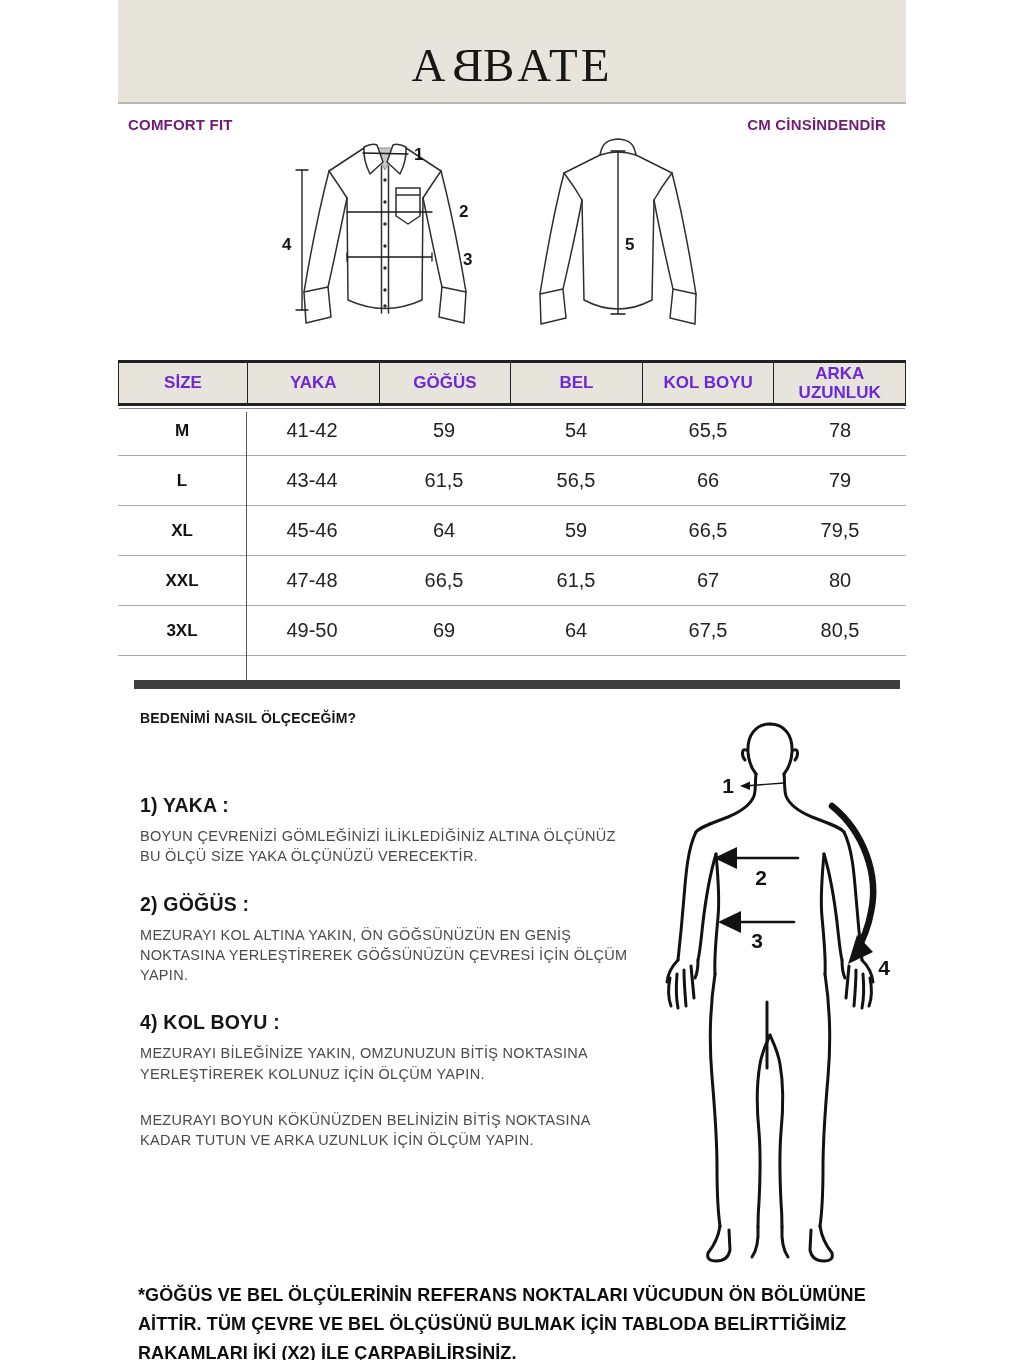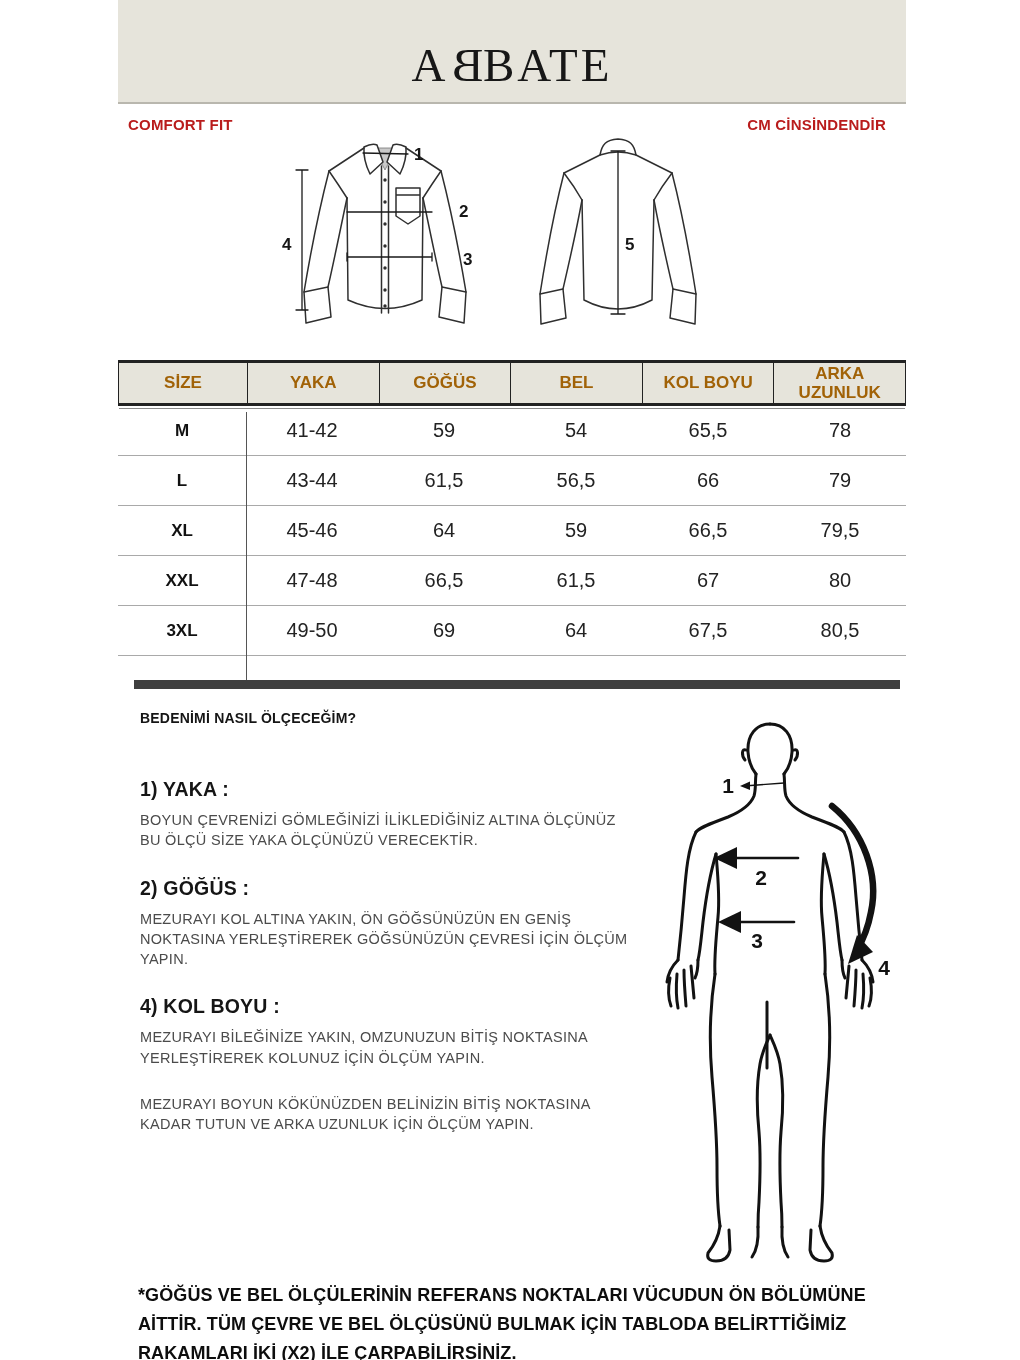--- a/index.html
+++ b/index.html
@@ -25,57 +25,57 @@
   }
   .logo{
     font-family:"Liberation Serif","DejaVu Serif",serif;
     font-size:47px;letter-spacing:3px;color:#171717;line-height:1;padding-bottom:13px;
   }
   .logo .mirrored{display:inline-block;transform:scaleX(-1);}
   
   .meta-row{
     position:absolute;left:128px;top:116px;width:758px;
     display:flex;justify-content:space-between;
-    font-size:15px;font-weight:bold;letter-spacing:.2px;color:#b91c1c;
+    font-size:15px;font-weight:bold;letter-spacing:.2px;color:#701a75;
   }
   
   .shirt-svg{position:absolute;}
   .shirt-svg path,.shirt-svg line,.shirt-svg circle{vector-effect:non-scaling-stroke;}
   .outline{fill:none;stroke:#2f2f2f;stroke-width:1.5;stroke-linecap:round;stroke-linejoin:round;}
   .outline-fill{fill:#ffffff;stroke:#2f2f2f;stroke-width:1.5;stroke-linejoin:round;}
   .mline{fill:none;stroke:#1a1a1a;stroke-width:1.3;stroke-linecap:round;}
   .dlabel{font:bold 17px "Liberation Sans","DejaVu Sans",sans-serif;fill:#161616;}
   
   .size-table{position:absolute;left:118px;top:360px;width:788px;}
   .thead{
     position:relative;display:grid;grid-template-columns:128px repeat(5,1fr);
     background:var(--panel-bg);height:46px;
     border-top:3px solid var(--line-dark);border-bottom:3px solid var(--line-dark);
     border-left:1px solid var(--line-dark);border-right:1px solid var(--line-dark);
   }
   .thead::after{content:"";position:absolute;left:0;right:0;bottom:-6px;height:1px;background:#8a8a8a;}
   .th{
     display:flex;align-items:center;justify-content:center;text-align:center;
     font-weight:bold;font-size:17px;line-height:1.12;padding:0 14px;
-    border-left:1px solid var(--line-dark);color:#a16207;
+    border-left:1px solid var(--line-dark);color:#6d28d9;
   }
   .th:first-child{border-left:none;}
   .trow{
     display:grid;grid-template-columns:128px repeat(5,1fr);height:50px;
     border-bottom:1px solid var(--line-light);align-items:center;text-align:center;
   }
   .td{font-size:20px;color:#232323;}
   .td.size{font-weight:bold;font-size:17px;color:#111;}
   .col-divider{position:absolute;left:128px;top:52px;width:1px;height:268px;background:#555;}
   .thick-bar{position:absolute;left:134px;top:680px;width:766px;height:9px;background:var(--bar);}
   
   .guide{position:absolute;left:140px;top:710px;width:492px;}
   .guide h2{margin:0;font-size:14px;letter-spacing:.2px;color:#151515;}
   .gsec{margin-top:26px;}
-  .gsec:first-of-type{margin-top:52px;}
+  .gsec:first-of-type{margin-top:68px;}
   .gsec h3{margin:0;font-size:19.5px;letter-spacing:.2px;color:#151515;}
   .gsec p{margin:9px 0 0 0;font-size:14.5px;line-height:1.4;letter-spacing:.3px;color:var(--ink-soft);}
   
   .figure-svg{position:absolute;left:660px;top:712px;}
   .body-line{fill:none;stroke:#121212;stroke-width:3;stroke-linecap:round;stroke-linejoin:round;}
   .arrow-line{fill:none;stroke:#121212;stroke-linecap:round;}
   .arrow-head{fill:#121212;stroke:none;}
   .flabel{font:bold 21px "Liberation Sans","DejaVu Sans",sans-serif;fill:#121212;}
   
   .footnote{

